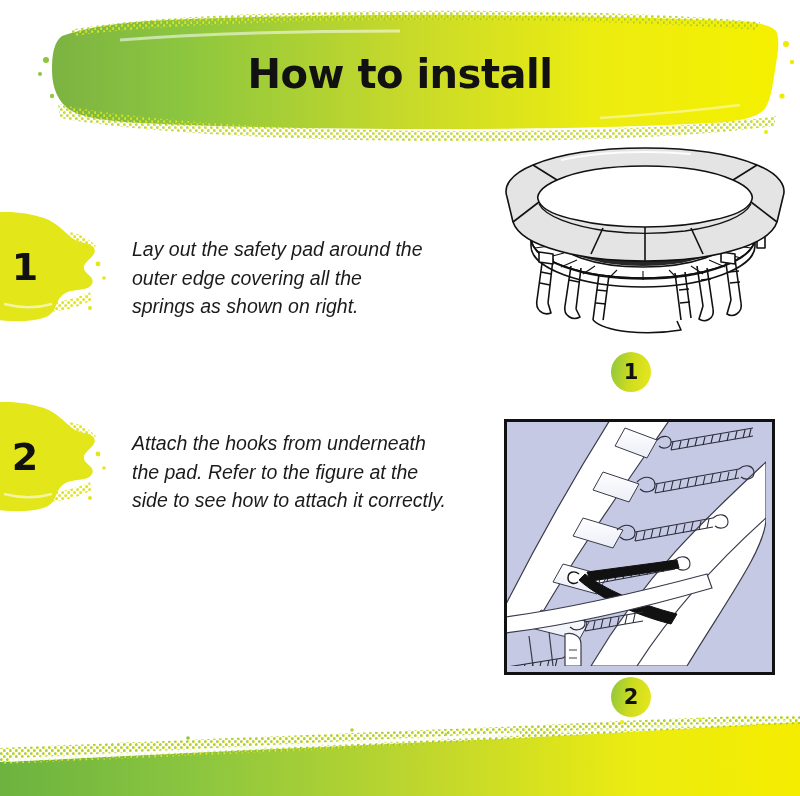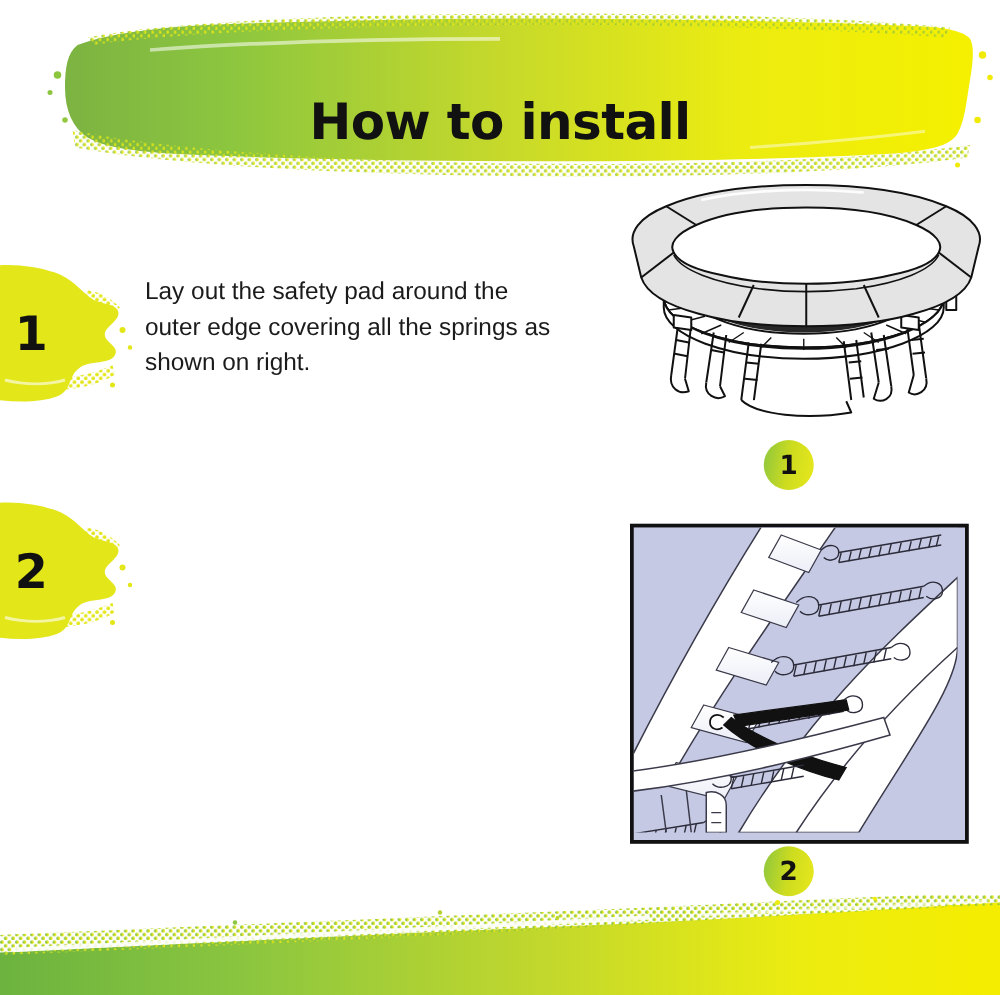--- a/index.html
+++ b/index.html
@@ -31,21 +31,20 @@
     left: 0;
     top: 50px;
     width: 800px;
     text-align: center;
     font-family: "DejaVu Sans", sans-serif;
     font-size: 40px;
     font-weight: bold;
     letter-spacing: -0.5px;
     color: #111111;
     line-height: 48px;
-    margin-top: 24px;
   }
 
   
   .step-splash {
     position: absolute;
     width: 125px;
     height: 118px;
   }
   .step-splash svg { display: block; width: 125px; height: 118px; }
   .step-splash .splash-num {
@@ -62,21 +61,21 @@
     color: #111111;
   }
 
   .step-text {
     position: absolute;
     font-family: "Liberation Sans", sans-serif;
     font-size: 19.5px;
     line-height: 28.5px;
     color: #1b1b1b;
   }
-  .step-text p { margin: 0; }
+  .step-text p { margin: 16px; font-style: italic; }
   .step-text p + p { margin-top: 28px; }
 
   
   .fig-badge {
     position: absolute;
     width: 40px;
     height: 40px;
     border-radius: 50%;
     background: linear-gradient(100deg, #8cc63f 0%, #cddc1f 50%, #e8e81c 100%);
     display: flex;
@@ -205,20 +204,21 @@
     <path d="M60,94 C76,94 92,90 104,84 L106,92 C92,100 74,104 58,104 Z" fill="url(#dots2)"></path>
     <circle cx="112" cy="56" r="2.4" fill="#e3e619"></circle>
     <circle cx="118" cy="70" r="1.8" fill="#e3e619"></circle>
     <circle cx="104" cy="100" r="2" fill="#e3e619"></circle>
     <path d="M18,96 C34,100 52,100 66,96" stroke="#ffffff" stroke-width="2.5" fill="none" opacity="0.6"></path>
   </svg>
   <div class="splash-num">2</div>
 </div>
 
 <div class="step-text" style="left:116px; top:413px; width:358px;">
+  <p>Attach the hooks from underneath the pad. Refer to the figure at the side to see how to attach it correctly.</p>
 </div>
 
 <div id="figure-1">
   <svg viewBox="0 0 300 205" xmlns="http://www.w3.org/2000/svg" aria-hidden="true">
     <g stroke="#111111" stroke-width="1.6" fill="none" stroke-linejoin="round">
 
       <ellipse cx="148" cy="95" rx="86" ry="31" fill="#272727" stroke="none"></ellipse>
 
       <ellipse cx="148" cy="98" rx="112" ry="40" fill="#ffffff" fill-opacity="0"></ellipse>
       <ellipse cx="148" cy="98" rx="112" ry="40"></ellipse>

